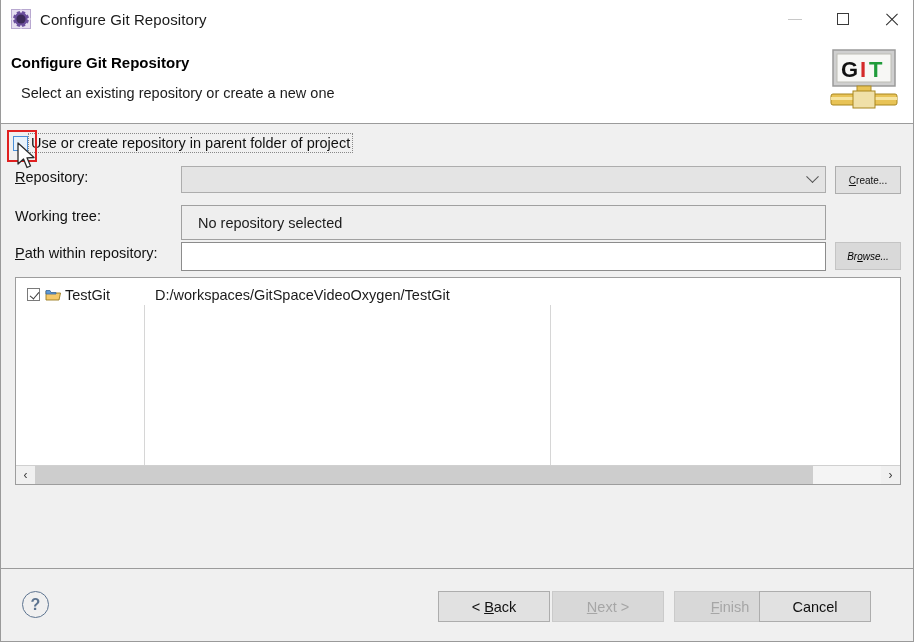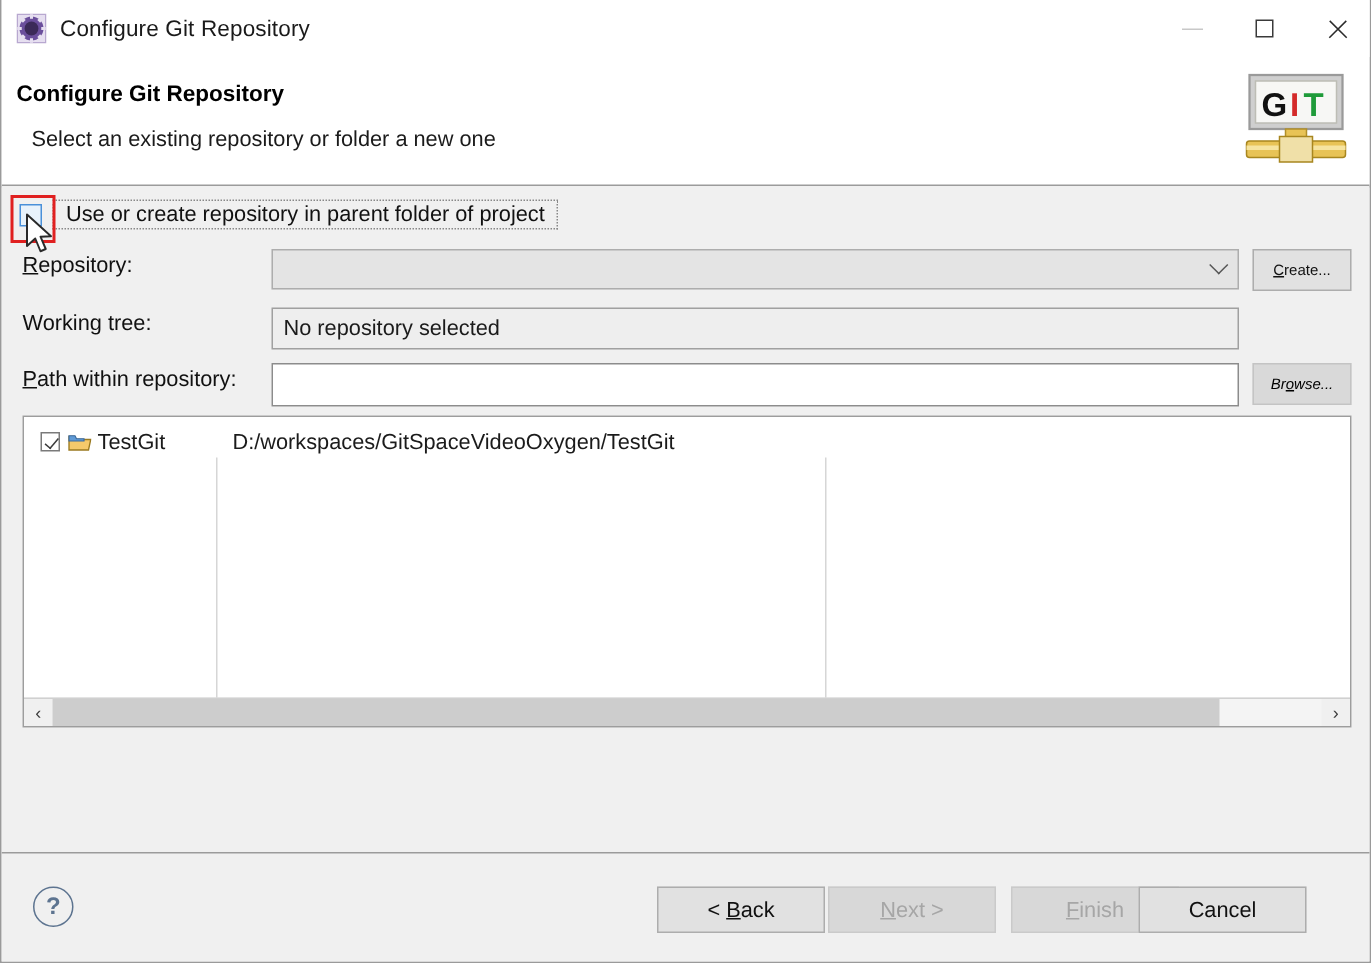--- a/index.html
+++ b/index.html
@@ -80,24 +80,23 @@
   .body { position: absolute; top: 125px; left: 0; width: 914px; height: 443px; background:#f0f0f0; }
 
   
   .cbrow { position: absolute; left: 12px; top: 8px; display: flex; align-items: center; }
   .wincheck {
     width: 15px; height: 15px; flex: none;
     background: #e8f2fb; border: 1px solid #4a90d9;
     position: relative;
   }
   .cblabel {
-    margin-left: 7px;
     font-size: 14.5px; color: #111;
     border: 1px dotted #888;
-    padding: 0 8px;
+    padding: 0 2px;
     line-height: 18px;
   }
   .redbox {
     position: absolute; left: 6px; top: 130px;
     width: 30px; height: 32px;
     border: 2px solid #e02020;
     z-index: 30; pointer-events: none;
   }
   .cursor { position: absolute; left: 16px; top: 142px; z-index: 31; pointer-events: none; }
 
@@ -112,24 +111,24 @@
     display: flex; align-items: center; justify-content: flex-end;
     padding-right: 8px;
   }
   .chev {
     width: 9px; height: 9px;
     border-right: 1.6px solid #555; border-bottom: 1.6px solid #555;
     transform: rotate(45deg) translate(-2px,-2px);
   }
   .rofield {
     position: absolute; left: 180px;
-    height: 28px; background: #eeeeee;
+    height: 35px; background: #eeeeee;
     border: 1px solid #a0a0a0;
     font-size: 14.5px; color: #1b1b1b;
-    display: flex; align-items: center; padding-left: 7px;
+    display: flex; align-items: center; padding-left: 16px;
   }
   .txtfield {
     position: absolute; left: 180px;
     height: 29px; background: #ffffff;
     border: 1px solid #8c8c8c;
   }
 
   .btn {
     position: absolute;
     height: 28px;
@@ -269,21 +268,21 @@
         <div class="wc-max"></div>
       </div>
       <div class="wc-btn">
         <div class="wc-close"></div>
       </div>
     </div>
   </div>
 
   <div class="header">
     <div class="header-title">Configure Git Repository</div>
-    <div class="header-sub">Select an existing repository or folder a new one</div>
+    <div class="header-sub">Select an existing repository or create a new one</div>
     <div class="header-logo">
       <svg width="74" height="64" viewBox="0 0 74 64">
         <rect x="6" y="2" width="62" height="36" fill="#cfcfcf" stroke="#9a9a9a" stroke-width="1.5"></rect>
         <rect x="10" y="6" width="54" height="28" fill="#f7f7f5" stroke="#bdbdb5" stroke-width="1"></rect>
         <text x="14" y="29" font-family="'Liberation Sans',sans-serif" font-size="22" font-weight="bold" fill="#111111">G</text>
         <text x="33" y="29" font-family="'Liberation Sans',sans-serif" font-size="22" font-weight="bold" fill="#d42a2a">I</text>
         <text x="42" y="29" font-family="'Liberation Sans',sans-serif" font-size="22" font-weight="bold" fill="#1f9b3a">T</text>
         <rect x="30" y="38" width="14" height="8" fill="#e8c356" stroke="#b08f2a" stroke-width="1"></rect>
         <rect x="4" y="46" width="66" height="11" rx="2" fill="#e8c356" stroke="#a8861f" stroke-width="1"></rect>
         <rect x="4" y="49" width="66" height="3" fill="#f6e4a0"></rect>

